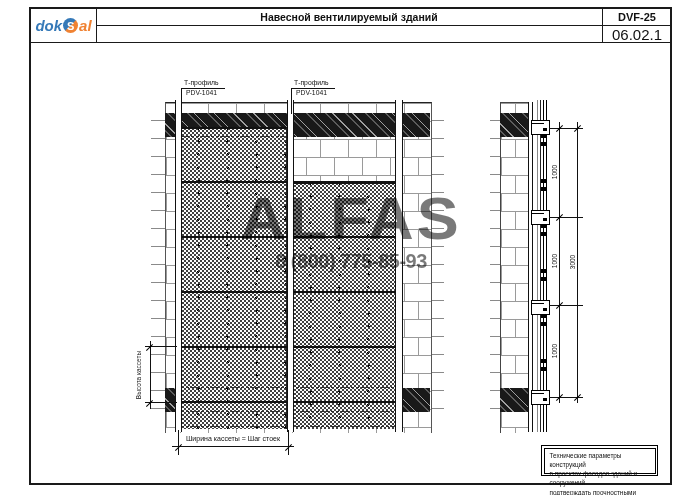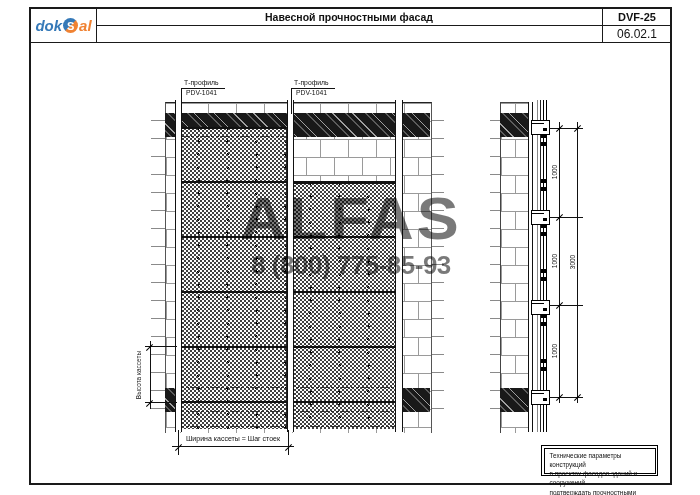--- a/index.html
+++ b/index.html
@@ -35,42 +35,42 @@
   .clips{background:repeating-linear-gradient(to bottom,#000 0 4px,transparent 4px 8px,#000 8px 12px,transparent 12px 45px);}
   .smalltxt{font-size:6.8px;line-height:1.1;white-space:nowrap;}
   .logo{display:flex;align-items:center;justify-content:center;font-style:italic;font-weight:bold;font-size:15px;}
   .sbadge{display:inline-flex;width:15px;height:15px;border-radius:50%;
     background:linear-gradient(135deg,var(--blue) 47%,var(--orange) 53%);
     color:#fff;font-size:11px;align-items:center;justify-content:center;font-style:normal;margin:0 1px;}
   .cell{display:flex;align-items:center;justify-content:center;}
   .note-inner{position:absolute;inset:1.5px;border:1px solid #000;padding:2px 0 0 5px;font-size:6.4px;line-height:1.45;}
   .wm{text-align:center;opacity:.52;color:#000000;z-index:60;pointer-events:none;}
   .wm-name{font-size:63px;font-weight:800;line-height:.9;letter-spacing:3px;transform:scaleY(.94);}
-  .wm-phone{font-size:26px;font-weight:bold;margin-top:3px;letter-spacing:-.5px;white-space:nowrap;}
+  .wm-phone{font-size:20px;font-weight:bold;margin-top:3px;letter-spacing:-.5px;white-space:nowrap;}
 </style>
 </head>
 <body>
 
 <div class="sheet" id="sheet">
 
   <div class="a" style="left:29px;top:7px;width:639px;height:474px;border:2px solid #1a1a1a;"></div>
 
   <div class="a hl" style="left:97px;top:24.5px;width:575px;border-top:1.5px solid #1a1a1a;"></div>
   <div class="a hl" style="left:31px;top:41.5px;width:639px;border-top:1.8px solid #1a1a1a;"></div>
   <div class="a vl" style="left:96px;top:9px;height:33px;border-left:1.5px solid #1a1a1a;"></div>
   <div class="a vl" style="left:601.5px;top:9px;height:33px;border-left:1.5px solid #1a1a1a;"></div>
 
   <div class="a logo" style="left:31px;top:9px;width:65px;height:33px;">
     <span style="color:#3579b8;">dok</span>
       <span class="sbadge">S</span>
       <span style="color:#f08232;">al</span>
   </div>
-  <div class="a cell" style="left:97px;top:9px;width:504px;height:16px;font-weight:bold;font-size:10.5px;">Навесной прочностными фасад</div>
+  <div class="a cell" style="left:97px;top:9px;width:504px;height:16px;font-weight:bold;font-size:10.5px;">Навесной вентилируемый зданий</div>
   <div class="a cell" style="left:602px;top:9px;width:70px;height:16px;font-weight:bold;font-size:11px;">DVF-25</div>
-  <div class="a cell" style="left:602px;top:26px;width:70px;height:16px;font-size:12px;">06.02.1</div>
+  <div class="a cell" style="left:602px;top:26px;width:70px;height:16px;font-size:15px;">06.02.1</div>
 
   <div class="a ticksV" style="left:151px;top:103px;width:14px;height:318px;"></div>
   <div class="a ticksV" style="left:430px;top:103px;width:14px;height:318px;"></div>
   <div class="a brick" style="left:165px;top:102px;width:265px;height:330px;border-top:1.2px solid #222;border-left:1px solid #555;border-right:1px solid #555;"></div>
   <div class="a slab" style="left:165px;top:113px;width:265px;height:24px;"></div>
   <div class="a slab" style="left:165px;top:388px;width:265px;height:24px;"></div>
 
   <div class="a stipple" style="left:180px;top:127px;width:105px;height:300px;border-left:1.2px solid #222;border-right:1.2px solid #222;border-top:2.5px solid #111;"></div>
   <div class="a stipple" style="left:292px;top:182px;width:103px;height:245px;border-left:1.2px solid #222;border-right:1.2px solid #222;border-top:2.5px solid #111;"></div>
 

